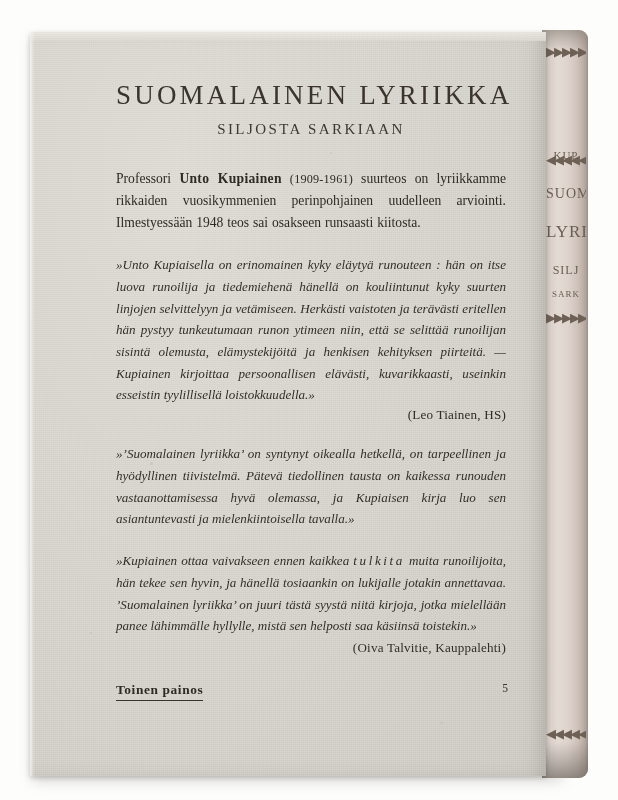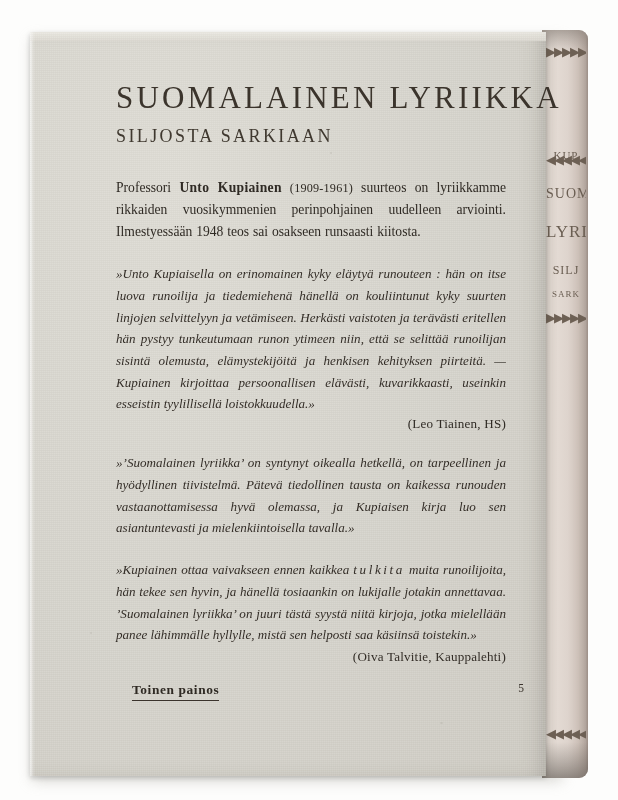--- a/index.html
+++ b/index.html
@@ -116,34 +116,34 @@
 
   
   .content{
     position:absolute;
     left:86px; top:48px; width:390px;
     color:#3a332c;
   }
 
   h1.title{
     margin:0;
-    font-size:31px;
+    font-size:27px;
     font-weight:400;
     letter-spacing:3.2px;
     text-align:center;
     color:#3b342c;
     font-family:"Liberation Serif", serif;
     white-space:nowrap;
   }
   h2.subtitle{
     margin:10px 0 0 0;
-    font-size:18px;
+    font-size:15px;
     font-weight:400;
     letter-spacing:2.4px;
-    text-align:left;
+    text-align:center;
     color:#3f382f;
     font-family:"Liberation Serif", serif;
   }
 
   p.lead{
     margin:30px 0 0 0;
     font-size:13.6px;
     line-height:1.62;
     text-align:justify;
     color:#2f2a24;
@@ -176,21 +176,21 @@
   .attrib-inline{
     float:right;
     font-style:normal;
     font-size:13.1px;
     letter-spacing:.2px;
   }
 
   
   .footer{
     position:absolute;
-    left:102px; top:650px; width:392px;
+    left:86px; top:650px; width:392px;
     display:flex; align-items:flex-start; justify-content:space-between;
   }
   .edition{
     font-size:13.4px; font-weight:700;
     letter-spacing:.6px;
     color:#2f2a24;
     border-bottom:1.6px solid #3a332c;
     padding-bottom:2px;
     font-family:"Liberation Serif", serif;
   }

